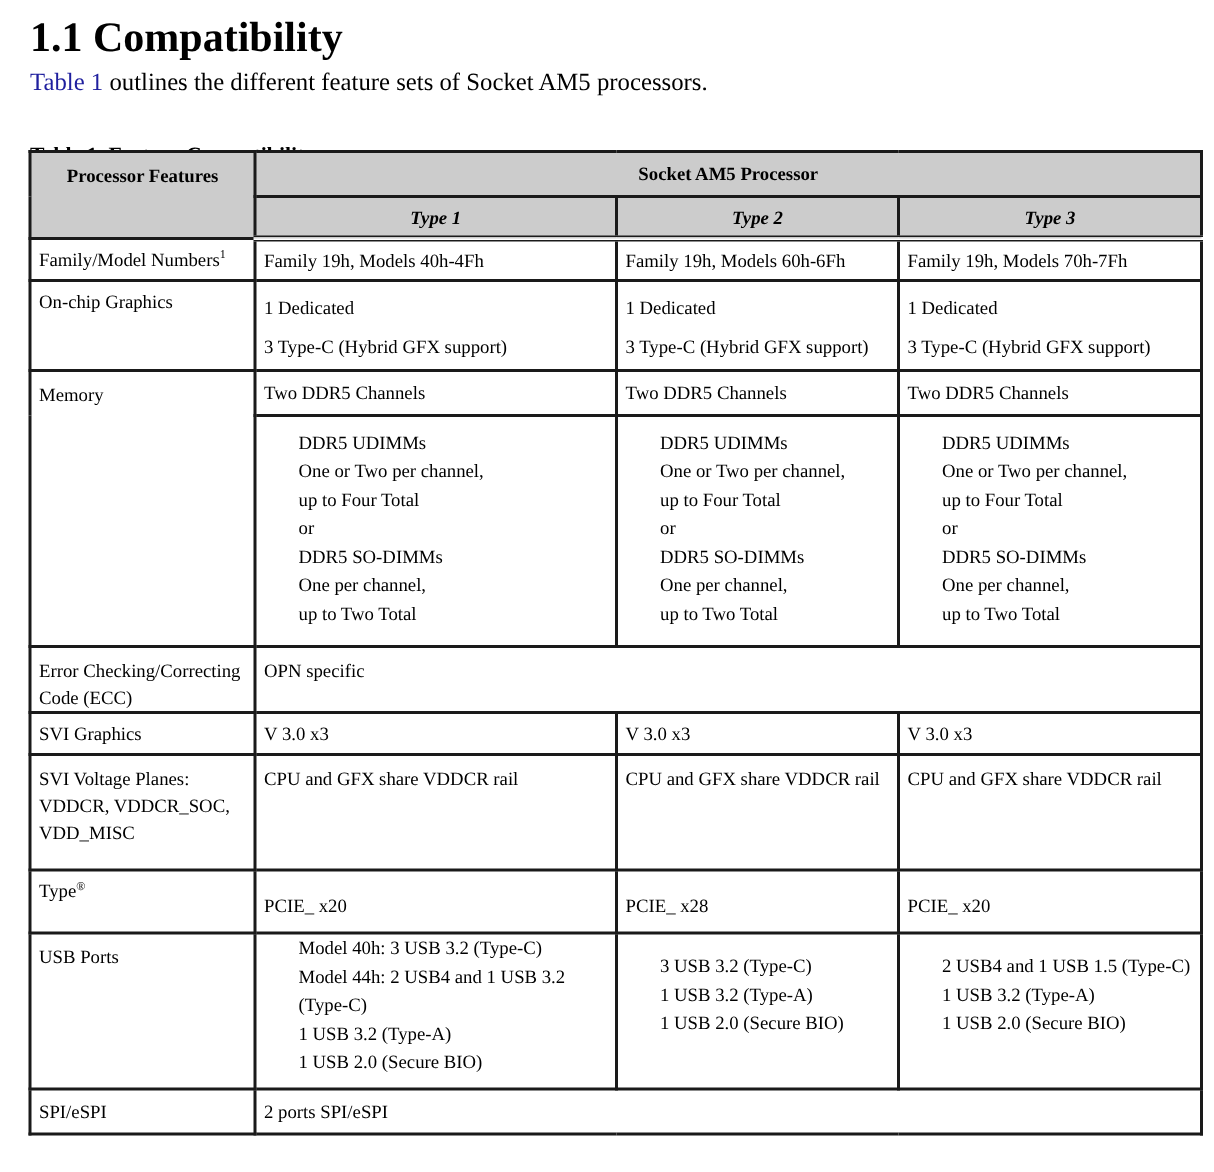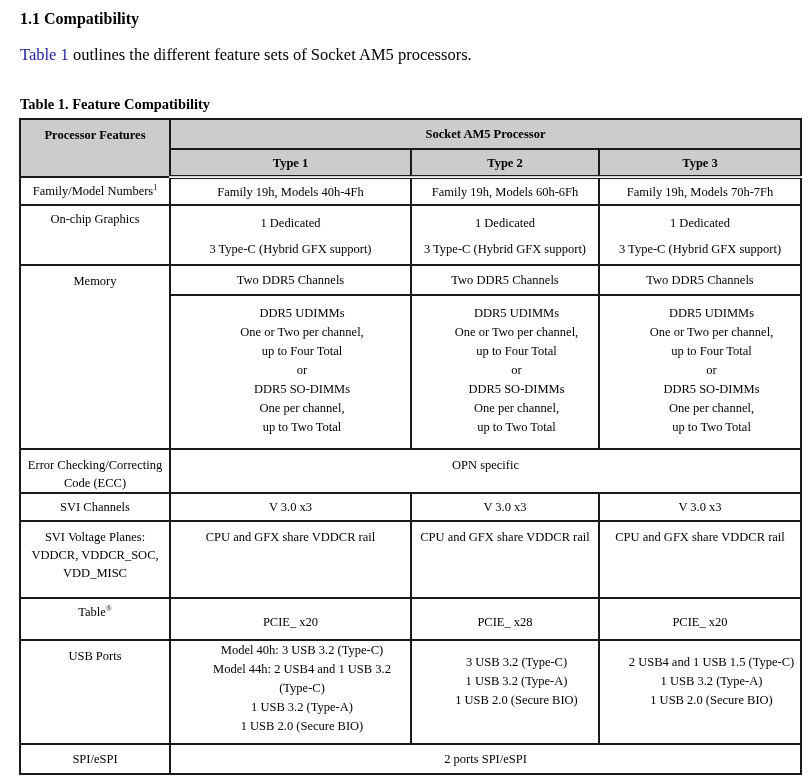--- a/index.html
+++ b/index.html
@@ -2,42 +2,42 @@
 <html><head>
   <meta charset="utf-8">
   <style>
     html, body { margin: 0; padding: 0; background: #ffffff; }
     body {
       width: 809px; height: 781px; overflow: hidden; position: relative;
       font-family: "Liberation Serif", "DejaVu Serif", serif; color: #000;
     }
     .heading {
       position: absolute; left: 20px; top: 10px;
-      font-size: 16px; font-weight: bold; margin: 0; font-family: Liberation Serif, serif;
+      font-size: 28px; font-weight: bold; margin: 0; font-family: Liberation Serif, serif;
     }
     .intro {
       position: absolute; left: 20px; top: 45px; font-size: 16.5px; margin: 0;
     }
     .intro .link { color: #1f1f9e; }
     .caption {
       position: absolute; left: 20px; top: 96px; font-size: 14.5px; font-weight: bold;
     }
     table.feat {
-      position: absolute; left: 19px; top: 118px;
+      position: absolute; left: 19px; top: 100px;
       width: 781px; border-collapse: collapse;
       font-size: 12.5px; table-layout: fixed;
     }
     table.feat td, table.feat th {
       border: 2px solid #1a1a1a; padding: 0 5px; vertical-align: top;
-      text-align: center; font-weight: normal; line-height: 18px;
+      text-align: left; font-weight: normal; line-height: 18px;
     }
     table.feat th.hdr {
       background: #cccccc; font-weight: bold; text-align: center; vertical-align: middle;
     }
-    table.feat thead tr:last-child th { border-bottom: 4px double #1a1a1a; }
+    table.feat thead tr:last-child th { border-bottom: 4px double #1a1a1a; font-style: italic; }
     sup { font-size: 8px; vertical-align: top; position: relative; top: -3px; }
     .cell-lines div { line-height: 19px; margin-left: 23px; }
   </style>
 </head>
 <body>
 
 <h1 class="heading">1.1 Compatibility</h1>
 <p class="intro"><span class="link">Table 1</span><span> outlines the different feature sets of Socket AM5 processors.</span></p>
 
 <div class="caption"><span>Table 1</span><span>.</span><span> Feature Compatibility</span></div>
@@ -118,37 +118,37 @@
       </td>
     </tr>
     <tr style="height:32px">
       <td style="padding-top:6px">
           <div>Error Checking/Correcting</div>
           <div>Code (ECC)</div>
         </td>
       <td colspan="3" style="padding-top:6px">OPN specific</td>
     </tr>
     <tr style="height:28px">
-      <td style="vertical-align:middle">SVI Channels</td>
+      <td style="vertical-align:middle">SVI Graphics</td>
       <td style="vertical-align:middle">V 3.0 x3</td>
       <td style="vertical-align:middle">V 3.0 x3</td>
       <td style="vertical-align:middle">V 3.0 x3</td>
     </tr>
     <tr style="height:77px">
       <td style="padding-top:6px">
           <div>SVI Voltage Planes:</div>
           <div>VDDCR, VDDCR_SOC,</div>
           <div>VDD_MISC</div>
         </td>
       <td style="padding-top:6px">CPU and GFX share VDDCR rail</td>
       <td style="padding-top:6px">CPU and GFX share VDDCR rail</td>
       <td style="padding-top:6px">CPU and GFX share VDDCR rail</td>
     </tr>
     <tr style="height:42px">
-      <td style="padding-top:4px"><span>Table</span><sup>®</sup></td>
+      <td style="padding-top:4px"><span>Type</span><sup>®</sup></td>
       <td style="vertical-align:middle;padding-top:6px">PCIE_ x20</td>
       <td style="vertical-align:middle;padding-top:6px">PCIE_ x28</td>
       <td style="vertical-align:middle;padding-top:6px">PCIE_ x20</td>
     </tr>
     <tr style="height:104px">
       <td style="padding-top:6px">USB Ports</td>
       <td class="cell-lines" style="">
           <div>Model 40h: 3 USB 3.2 (Type-C)</div>
           <div>Model 44h: 2 USB4 and 1 USB 3.2 (Type-C)</div>
           <div>1 USB 3.2 (Type-A)</div>

